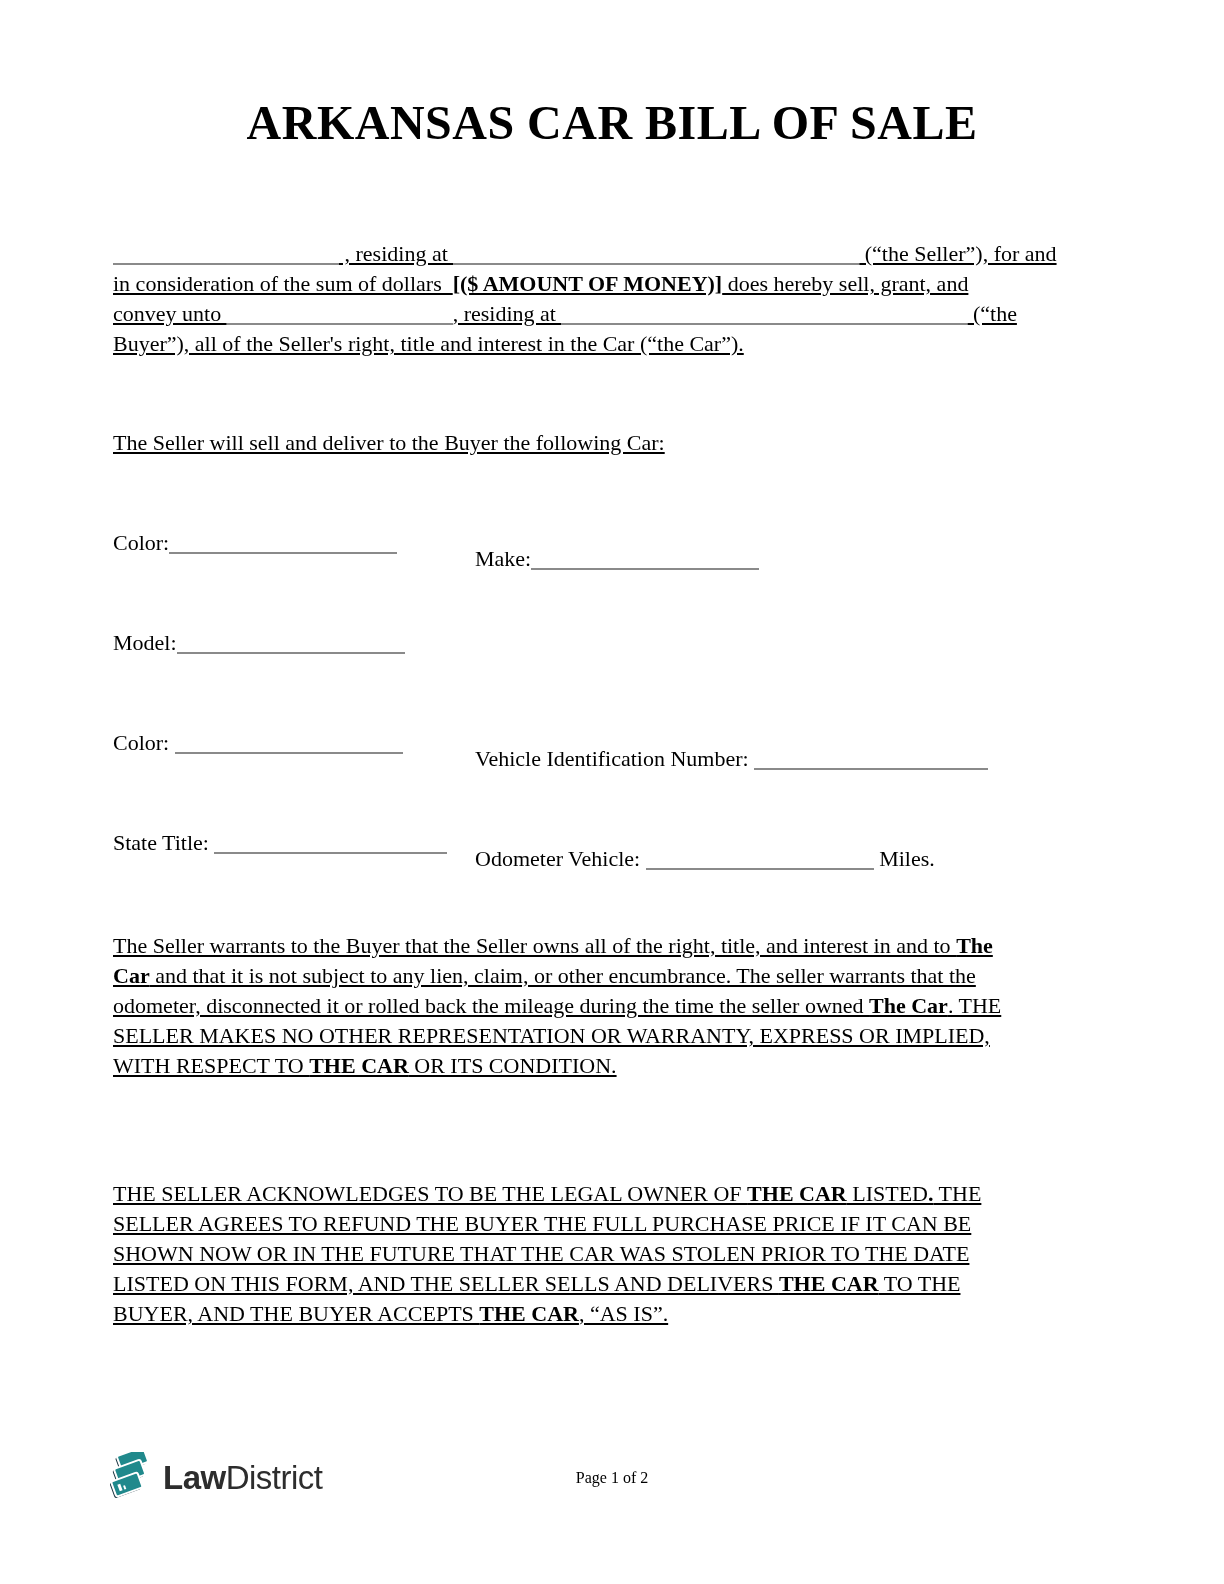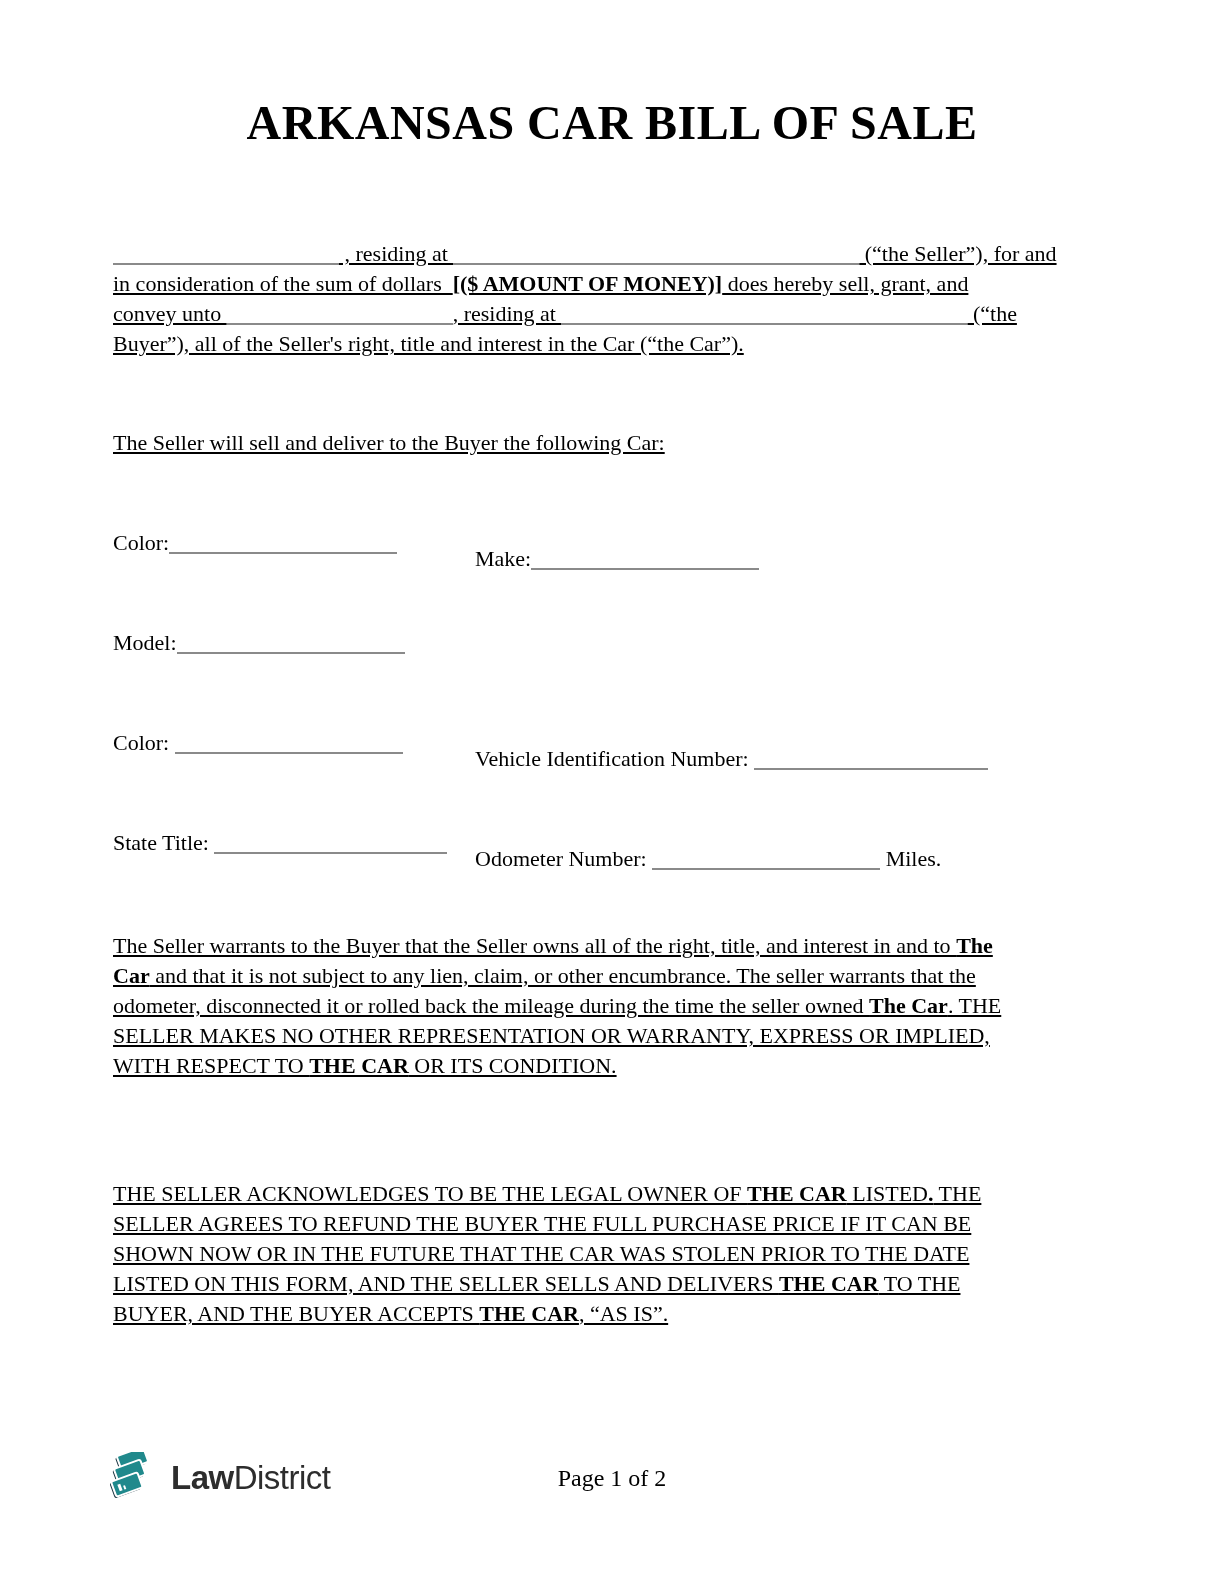--- a/index.html
+++ b/index.html
@@ -21,25 +21,25 @@
     display:inline-block; height:20px;
     border-bottom:2px solid #8a8a8a; vertical-align:-4px;
   }
   .bl-sm { width:226px; }
   .bl-lg { width:406px; }
   .bl-field { width:228px; }
   .bl-vin { width:234px; }
   .bl-state { width:233px; }
   .row { left:113px; right:114px; height:30px; line-height:30px; white-space:nowrap; }
   .cell-r { position:absolute; left:362px; top:0; white-space:nowrap;margin-top:16px; }
-  .footer-logo { left:110px; top:1452px; display:flex; align-items:center; gap:15px; }
+  .footer-logo { left:110px; top:1452px; display:flex; align-items:center; gap:7px; }
   .brand { font-family:"Liberation Sans", sans-serif; font-size:33px; color:#2d2d2d; letter-spacing:-0.5px; line-height:48px; }
   .brand b { font-weight:700; }
   .brand .reg { font-weight:400; }
-  .page-num { top:1463px; left:0; width:100%; text-align:center; font-size:24px; line-height:30px; }
+  .page-num { top:1463px; left:0; width:100%; text-align:center; font-size:16px; line-height:30px; }
 </style>
 </head>
 <body>
 
 <div class="page">
 
   <div class="abs title">ARKANSAS CAR BILL OF SALE</div>
 
   <div class="abs para" style="top:239px">
     <div class="line"><span class="blank bl-sm"></span><span> , residing at </span><span class="blank bl-lg"></span><span> (“the Seller”), for and</span></div>
@@ -61,21 +61,21 @@
     <span><span>Model:</span><span class="blank bl-field"></span></span>
   </div>
 
   <div class="abs row" style="top:728px">
     <span><span>Color: </span><span class="blank bl-field"></span></span>
     <span class="cell-r"><span>Vehicle Identification Number: </span><span class="blank bl-vin"></span></span>
   </div>
 
   <div class="abs row" style="top:828px">
     <span><span>State Title: </span><span class="blank bl-state"></span></span>
-    <span class="cell-r"><span>Odometer Number: </span><span class="blank bl-field"></span><span> Miles.</span></span>
+    <span class="cell-r"><span>Odometer Vehicle: </span><span class="blank bl-field"></span><span> Miles.</span></span>
   </div>
 
   <div class="abs para" style="top:931px">
     <div class="line"><span>The Seller warrants to the Buyer that the Seller owns all of the right, title, and interest in and to </span><b>The</b></div>
     <div class="line"><b>Car</b><span> and that it is not subject to any lien, claim, or other encumbrance. The seller warrants that the</span></div>
     <div class="line"><span>odometer, disconnected it or rolled back the mileage during the time the seller owned </span><b>The Car</b><span>. THE</span></div>
     <div class="line">SELLER MAKES NO OTHER REPRESENTATION OR WARRANTY, EXPRESS OR IMPLIED,</div>
     <div class="line"><span>WITH RESPECT TO </span><b>THE CAR</b><span> OR ITS CONDITION.</span></div>
   </div>
 

